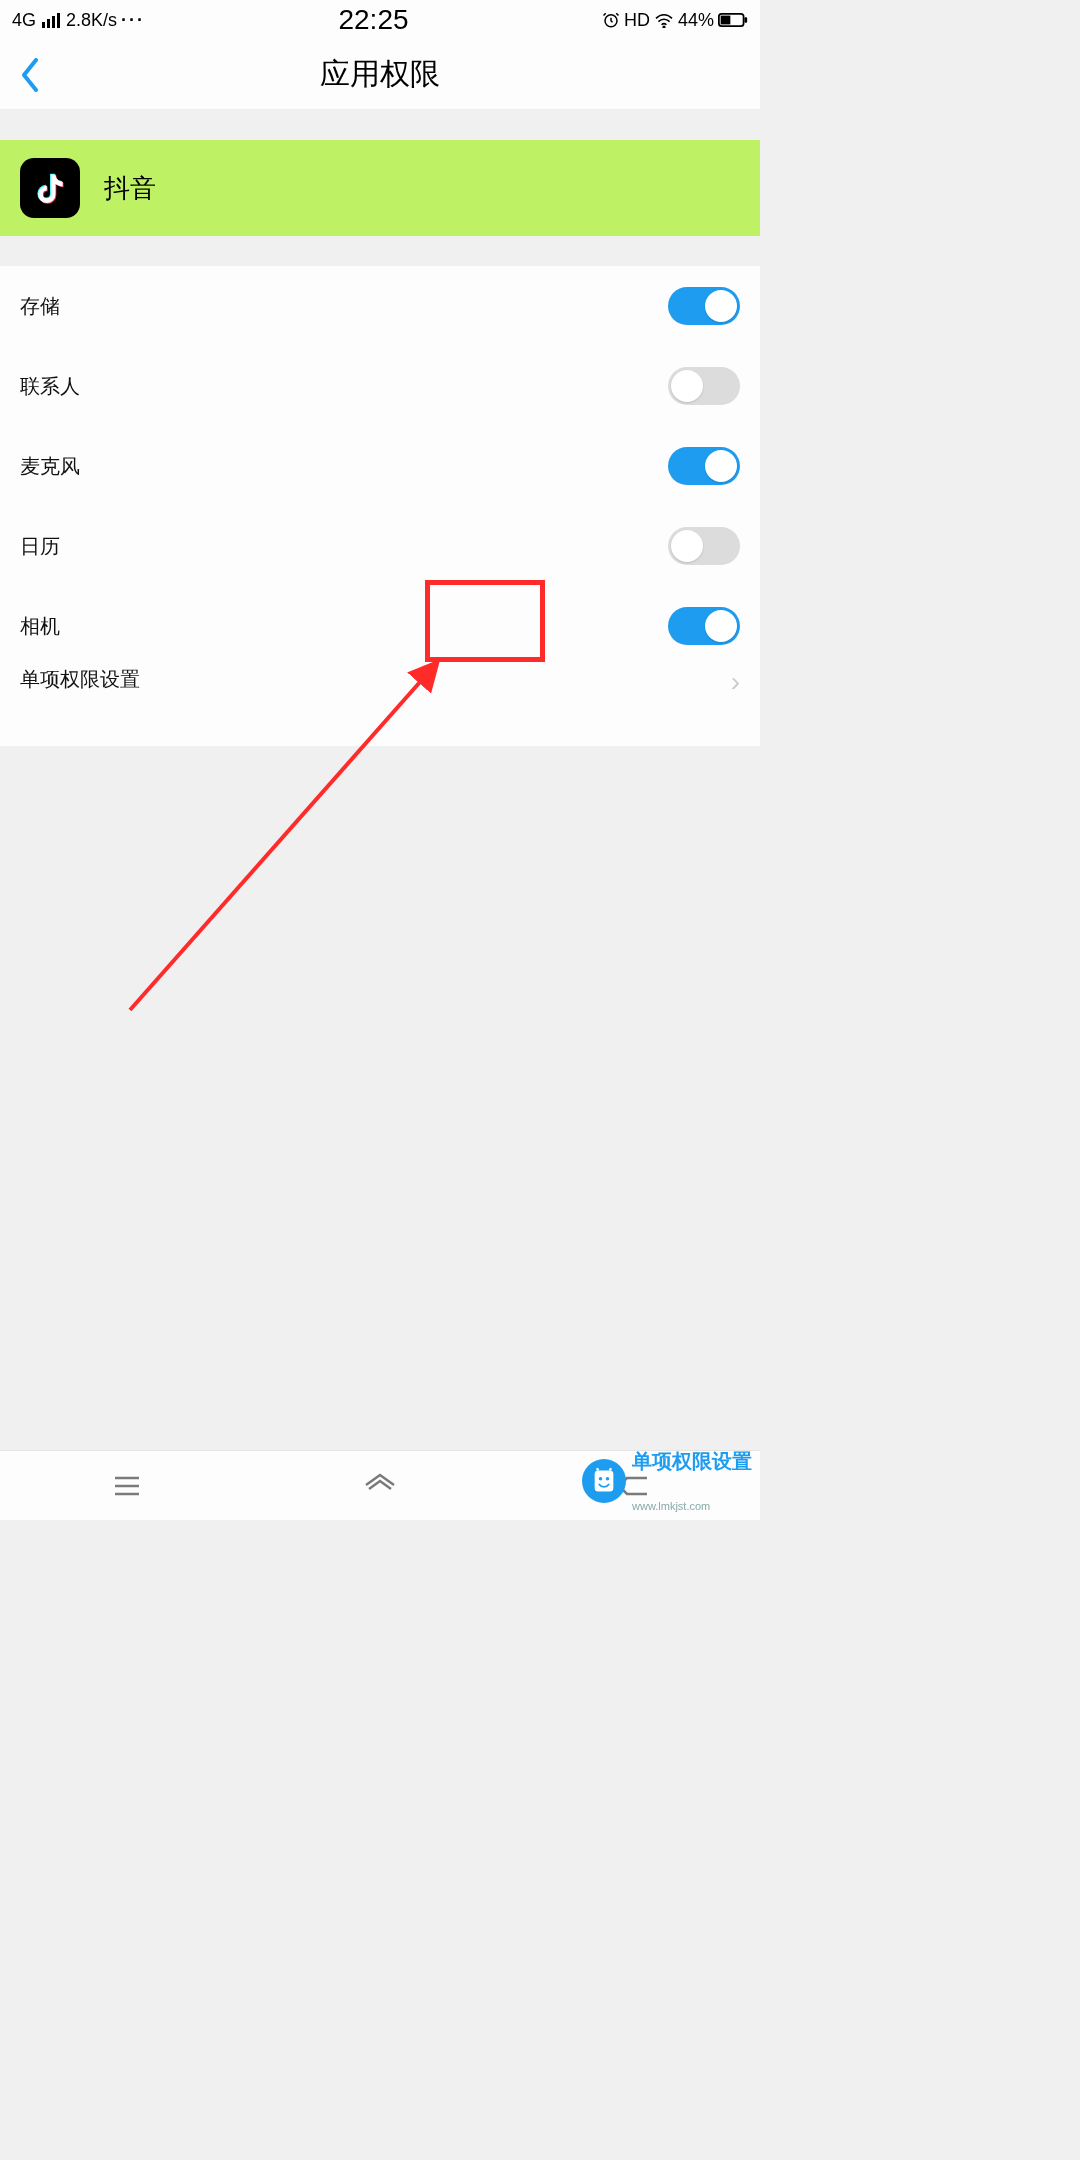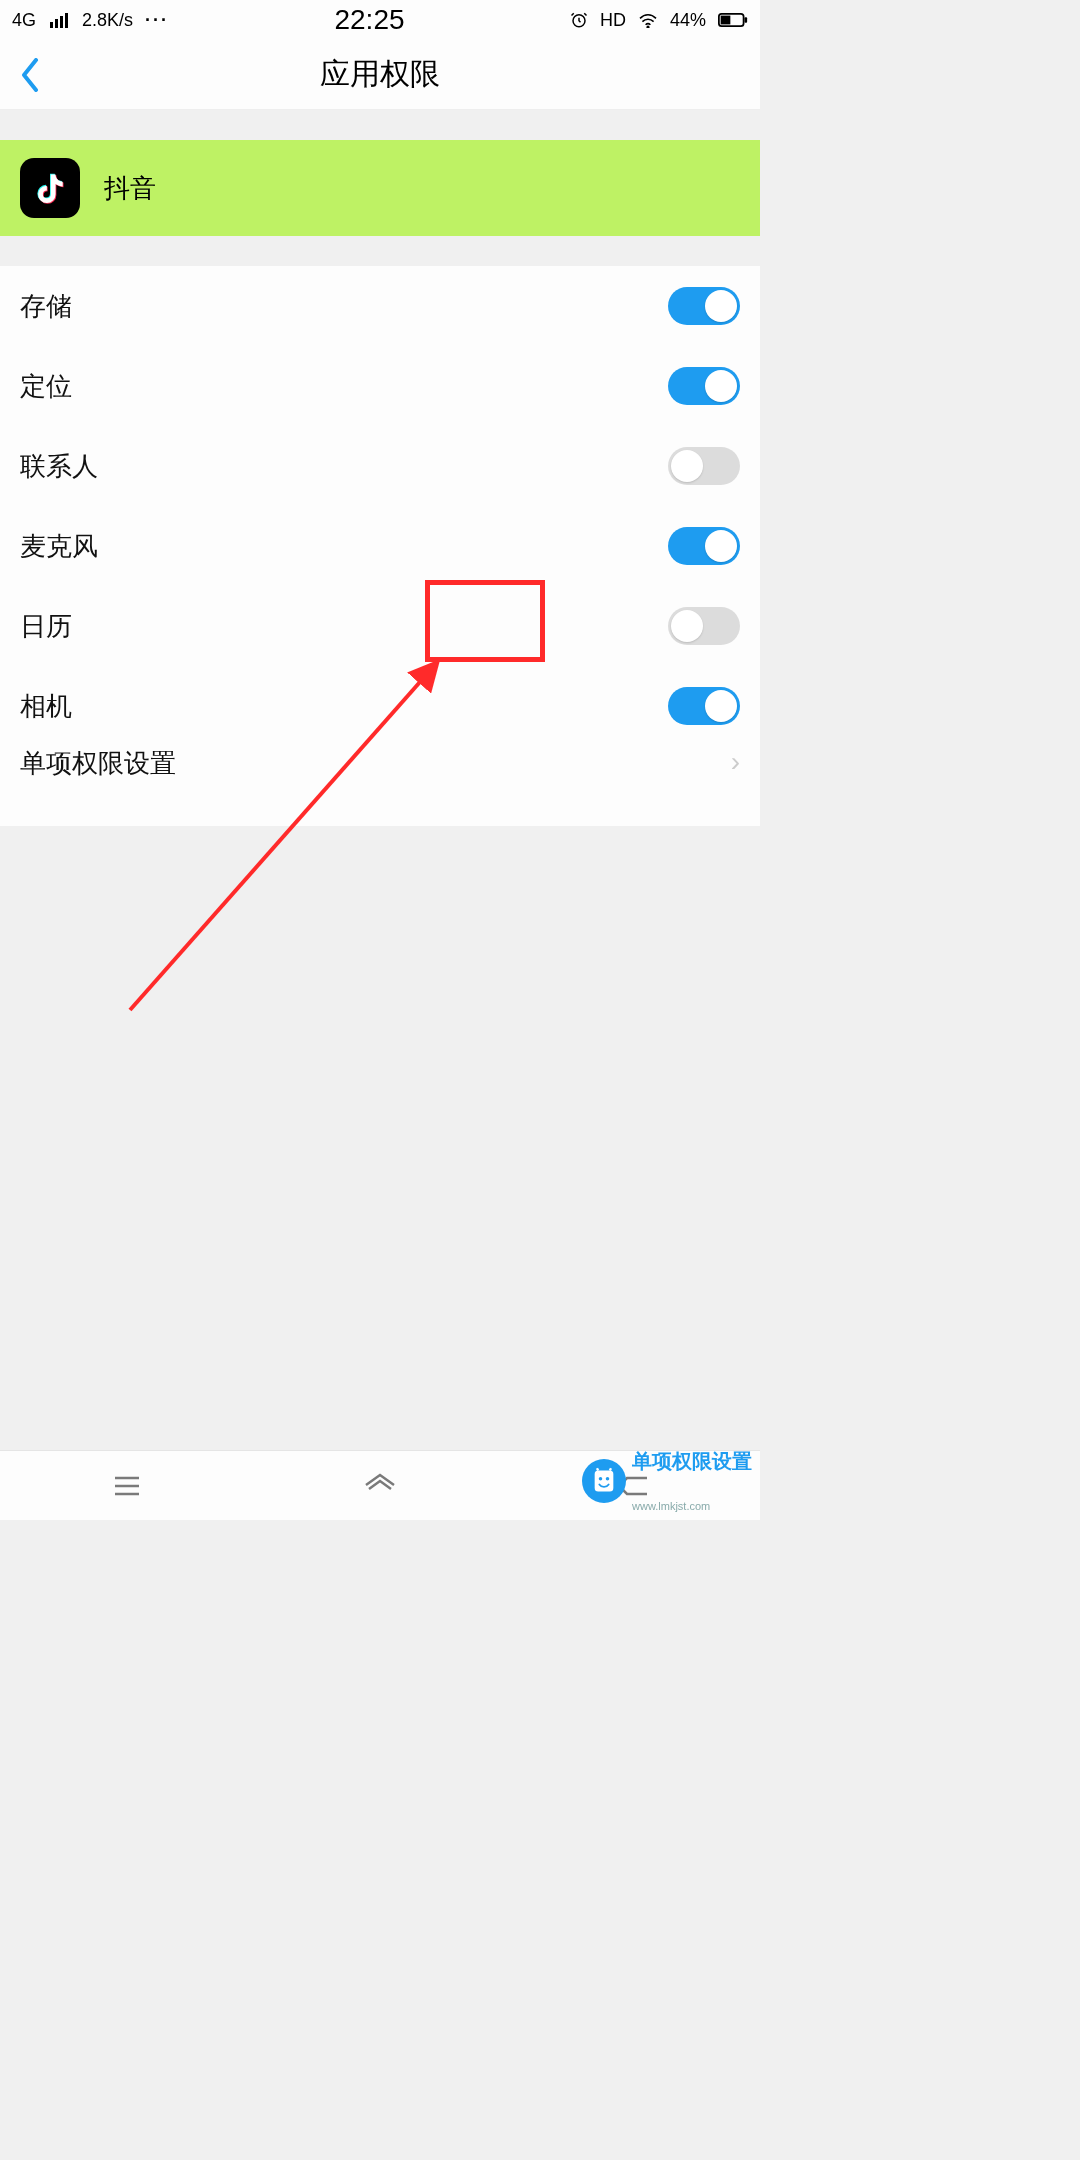--- a/index.html
+++ b/index.html
@@ -17,21 +17,21 @@
       height: 40px;
       background: #fdfdfd;
       display: flex;
       align-items: center;
       justify-content: space-between;
       padding: 0 12px;
       font-size: 18px;
       font-weight: 500;
       color: #000;
     }
-    .status-left, .status-right { display: flex; align-items: center; gap: 12px; }
+    .status-left, .status-right { display: flex; align-items: center; gap: 4px; }
     .status-center { font-size: 28px; font-weight: 500; }
     .signal-bars { display: inline-flex; align-items: flex-end; gap: 2px; margin: 0 2px; }
     .signal-bars span { width: 3px; background: #000; display: inline-block; }
     .signal-bars span:nth-child(1){height:6px}
     .signal-bars span:nth-child(2){height:9px}
     .signal-bars span:nth-child(3){height:12px}
     .signal-bars span:nth-child(4){height:15px}
     .dots { letter-spacing: 2px; font-weight: 700; }
     .alarm-icon svg, .wifi-icon svg, .battery-icon svg { display: block; }
 
@@ -69,21 +69,21 @@
     }
     .app-name { font-size: 26px; color: #000; }
 
     
     .perm-list { background: #fdfdfd; }
     .perm-row {
       height: 80px;
       display: flex; align-items: center; justify-content: space-between;
       padding: 0 20px;
     }
-    .perm-label { font-size: 26px; color: #111; }
+    .perm-label { font-size: 20px; color: #111; }
 
     
     .toggle {
       width: 72px; height: 38px; border-radius: 19px;
       position: relative;
     }
     .toggle.on  { background: #1e9cf0; }
     .toggle.off { background: #dcdcdc; }
     .toggle .knob {
       width: 32px; height: 32px; border-radius: 50%;
@@ -199,26 +199,20 @@
     </svg>
   </div>
   <div class="app-name">抖音</div>
 </div>
 
 <div class="gap"></div>
 
 <div class="perm-list" id="perm-list">
     <div class="perm-row">
       <span class="perm-label">存储</span>
-      <div class="toggle on">
-        <div class="knob"></div>
-      </div>
-    </div>
-    <div class="perm-row">
-      <span class="perm-label">定位</span>
       <div class="toggle on">
         <div class="knob"></div>
       </div>
     </div>
     <div class="perm-row">
       <span class="perm-label">联系人</span>
       <div class="toggle off">
         <div class="knob"></div>
       </div>
     </div>

